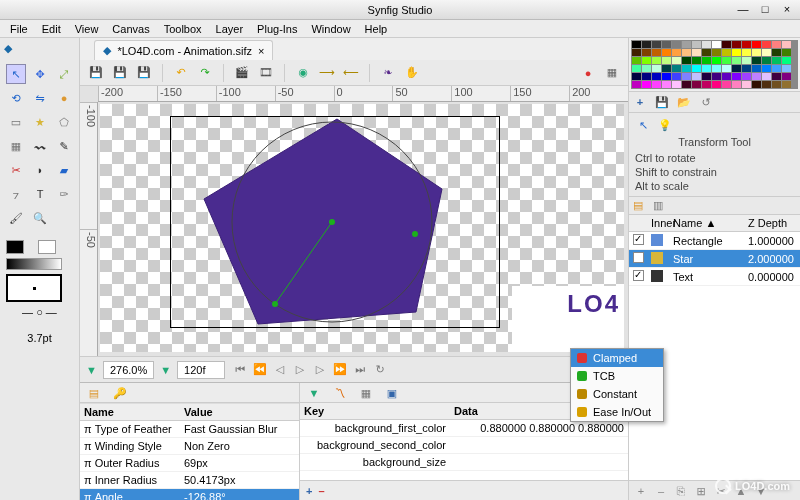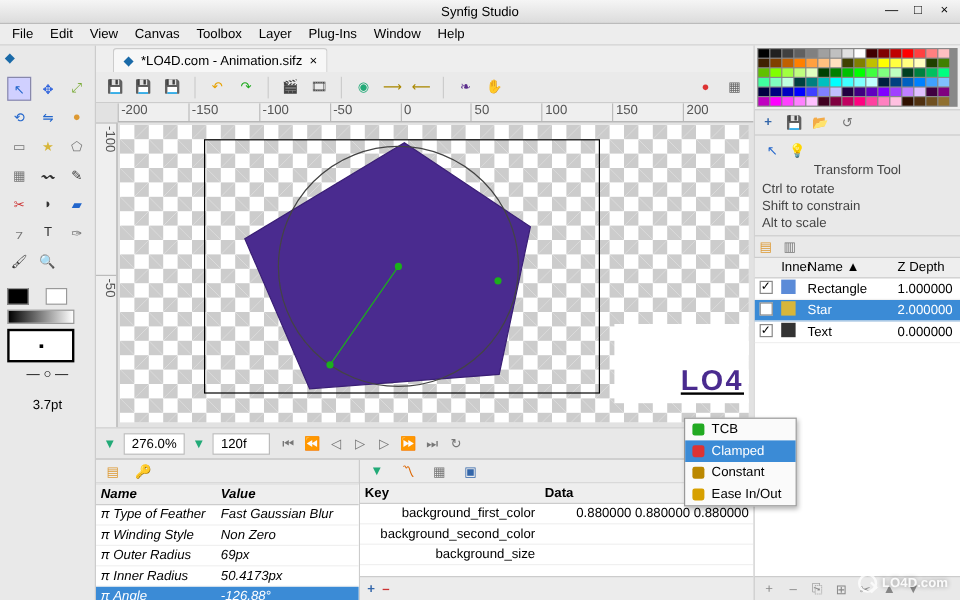--- a/index.html
+++ b/index.html
@@ -37,32 +37,32 @@
 .ruler-v { position:absolute; top:16px; left:0; width:18px; bottom:0; background:#efefef; border-right:1px solid #aaa; font-size:9px; writing-mode:vertical-rl; display:flex; }
 .ruler-v span { flex:1; border-top:1px solid #bbb; padding-top:2px; color:#555; }
 .canvas-inner { position:absolute; top:18px; left:20px; right:4px; bottom:4px;
   background-image:linear-gradient(45deg,#ccc 25%,transparent 25%),linear-gradient(-45deg,#ccc 25%,transparent 25%),linear-gradient(45deg,transparent 75%,#ccc 75%),linear-gradient(-45deg,transparent 75%,#ccc 75%);
   background-size:24px 24px; background-position:0 0,0 12px,12px -12px,-12px 0; background-color:#fff; }
 .artboard { position:absolute; top:12px; left:70px; width:330px; height:212px; border:1px solid #000; }
 .star { fill:#4a2b8f; stroke:#3a1f75; stroke-width:1; }
 .circle { fill:none; stroke:#444; stroke-width:1; }
 .handle { fill:#1bb01b; }
 .line { stroke:#1bb01b; stroke-width:1; }
-.logo-box { position:absolute; bottom:16px; right:0; width:112px; height:66px; background:#fff; display:flex; align-items:flex-end; justify-content:flex-end; padding:4px;text-decoration:underline; }
+.logo-box { position:absolute; bottom:0; right:0; width:112px; height:66px; background:#fff; display:flex; align-items:flex-start; justify-content:flex-end; padding:4px; }
 .logo-box span { color:#4a2b8f; font-size:24px; font-weight:bold; letter-spacing:2px; }
 .status-row { height:26px; background:#e8e8e8; border-top:1px solid #ccc; display:flex; align-items:center; padding:0 6px; gap:6px; }
 .status-row .field { background:#fff; border:1px solid #bbb; padding:2px 6px; height:18px; min-width:48px; display:flex; align-items:center; }
 .transport { display:flex; gap:2px; }
 .transport .tbtn { width:18px; height:18px; display:flex; align-items:center; justify-content:center; color:#777; cursor:pointer; }
 
 .bottom-panels { display:flex; height:118px; border-top:1px solid #bbb; background:#ececec; }
 .params-panel { width:220px; border-right:1px solid #ccc; display:flex; flex-direction:column; }
 .panel-tabs { height:20px; display:flex; gap:10px; padding:2px 6px; border-bottom:1px solid #ccc; }
 .panel-tabs .ptab { width:16px; height:16px; display:flex; align-items:center; justify-content:center; }
-.params-table { flex:1; overflow:hidden; background:#fff; border-top:1px solid #ddd;font-style:italic; }
+.params-table { flex:1; overflow:hidden; background:#fff; border-top:1px solid #ddd; }
 .params-table .hdr { display:flex; background:#eee; border-bottom:1px solid #ccc; }
 .params-table .hdr div { padding:2px 4px; font-weight:bold; }
 .params-table .row { display:flex; border-bottom:1px solid #f0f0f0; }
 .params-table .row div { padding:2px 4px; white-space:nowrap; overflow:hidden; }
 .params-table .row.sel { background:#3b8bd6; color:#fff; }
 .c1 { width:100px; } .c2 { flex:1; }
 
 .tracks-panel { flex:1; display:flex; flex-direction:column; }
 .tracks-body { flex:1; background:#fff; overflow:hidden; }
 .tracks-body .hdr { display:flex; background:#eee; border-bottom:1px solid #ccc; }
@@ -483,27 +483,27 @@
         <span>⊞</span>
         <span>✂</span>
         <span>▲</span>
         <span>▼</span>
       </div>
     </div>
   </div>
 </div>
 
 <div class="popup-menu" id="popup">
+    <div class="mi sel">
+      <span class="mico" style="background:#d33"></span>
+      <span>Clamped</span>
+    </div>
     <div class="mi">
       <span class="mico" style="background:#2a2"></span>
       <span>TCB</span>
-    </div>
-    <div class="mi sel">
-      <span class="mico" style="background:#d33"></span>
-      <span>Clamped</span>
     </div>
     <div class="mi">
       <span class="mico" style="background:#b80"></span>
       <span>Constant</span>
     </div>
     <div class="mi">
       <span class="mico" style="background:#d7a000"></span>
       <span>Ease In/Out</span>
     </div>
   </div>

